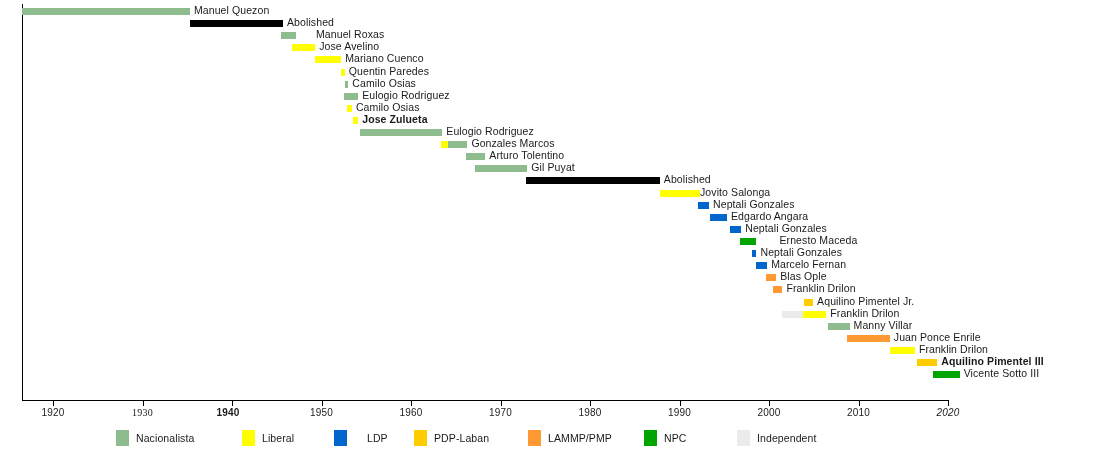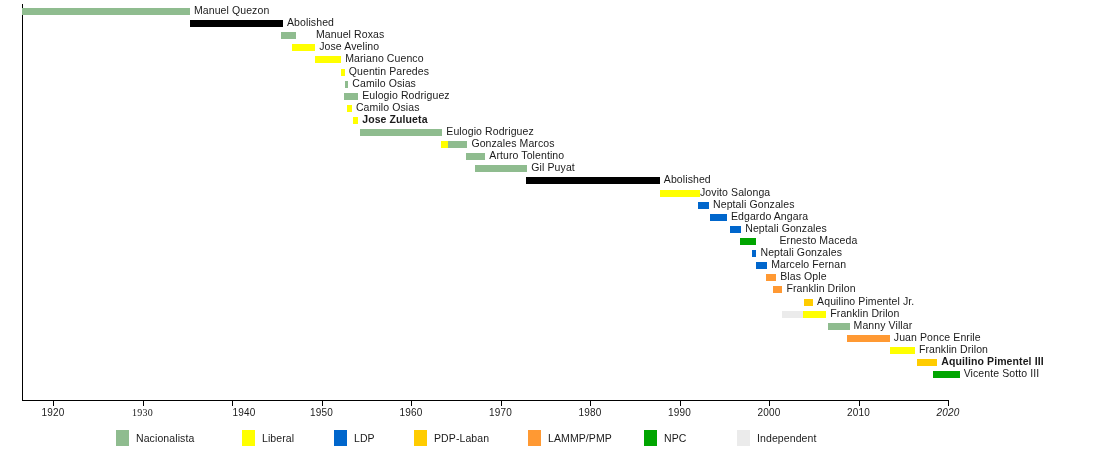--- a/index.html
+++ b/index.html
@@ -105,21 +105,21 @@
 
   <div id="plot-area">
     <div class="axis-line-y"></div>
     <div class="axis-line-x"></div>
     <div id="ticks-layer">
         <div class="tick" style="left: 53px;"></div>
         <div class="tick-label" style="left: 53px;">1920</div>
         <div class="tick" style="left: 142.5px;"></div>
         <div class="tick-label" style="left: 142.5px; font-family: Liberation Serif, serif;">1930</div>
         <div class="tick" style="left: 232px;"></div>
-        <div class="tick-label" style="left: 244px;">1940</div>
+        <div class="tick-label" style="left: 228px; font-weight: bold;">1940</div>
         <div class="tick" style="left: 321.5px;"></div>
         <div class="tick-label" style="left: 321.5px;">1950</div>
         <div class="tick" style="left: 411px;"></div>
         <div class="tick-label" style="left: 411px;">1960</div>
         <div class="tick" style="left: 500.5px;"></div>
         <div class="tick-label" style="left: 500.5px;">1970</div>
         <div class="tick" style="left: 590px;"></div>
         <div class="tick-label" style="left: 590px;">1980</div>
         <div class="tick" style="left: 679.5px;"></div>
         <div class="tick-label" style="left: 679.5px;">1990</div>
@@ -262,21 +262,21 @@
 
   <div id="legend">
       <div class="legend-item" style="left: 116px;">
         <span class="legend-swatch" style="background: rgb(143, 188, 143);"></span>
         <span class="legend-label">Nacionalista</span>
       </div>
       <div class="legend-item" style="left: 242px;">
         <span class="legend-swatch" style="background: rgb(255, 255, 0);"></span>
         <span class="legend-label">Liberal</span>
       </div>
-      <div class="legend-item" style="left: 334px;">
+      <div class="legend-item" style="left: 334px; gap: 13px;">
         <span class="legend-swatch" style="background: rgb(0, 102, 204);"></span>
         <span class="legend-label">LDP</span>
       </div>
       <div class="legend-item" style="left: 414px;">
         <span class="legend-swatch" style="background: rgb(255, 204, 0);"></span>
         <span class="legend-label">PDP-Laban</span>
       </div>
       <div class="legend-item" style="left: 528px;">
         <span class="legend-swatch" style="background: rgb(255, 153, 51);"></span>
         <span class="legend-label">LAMMP/PMP</span>

